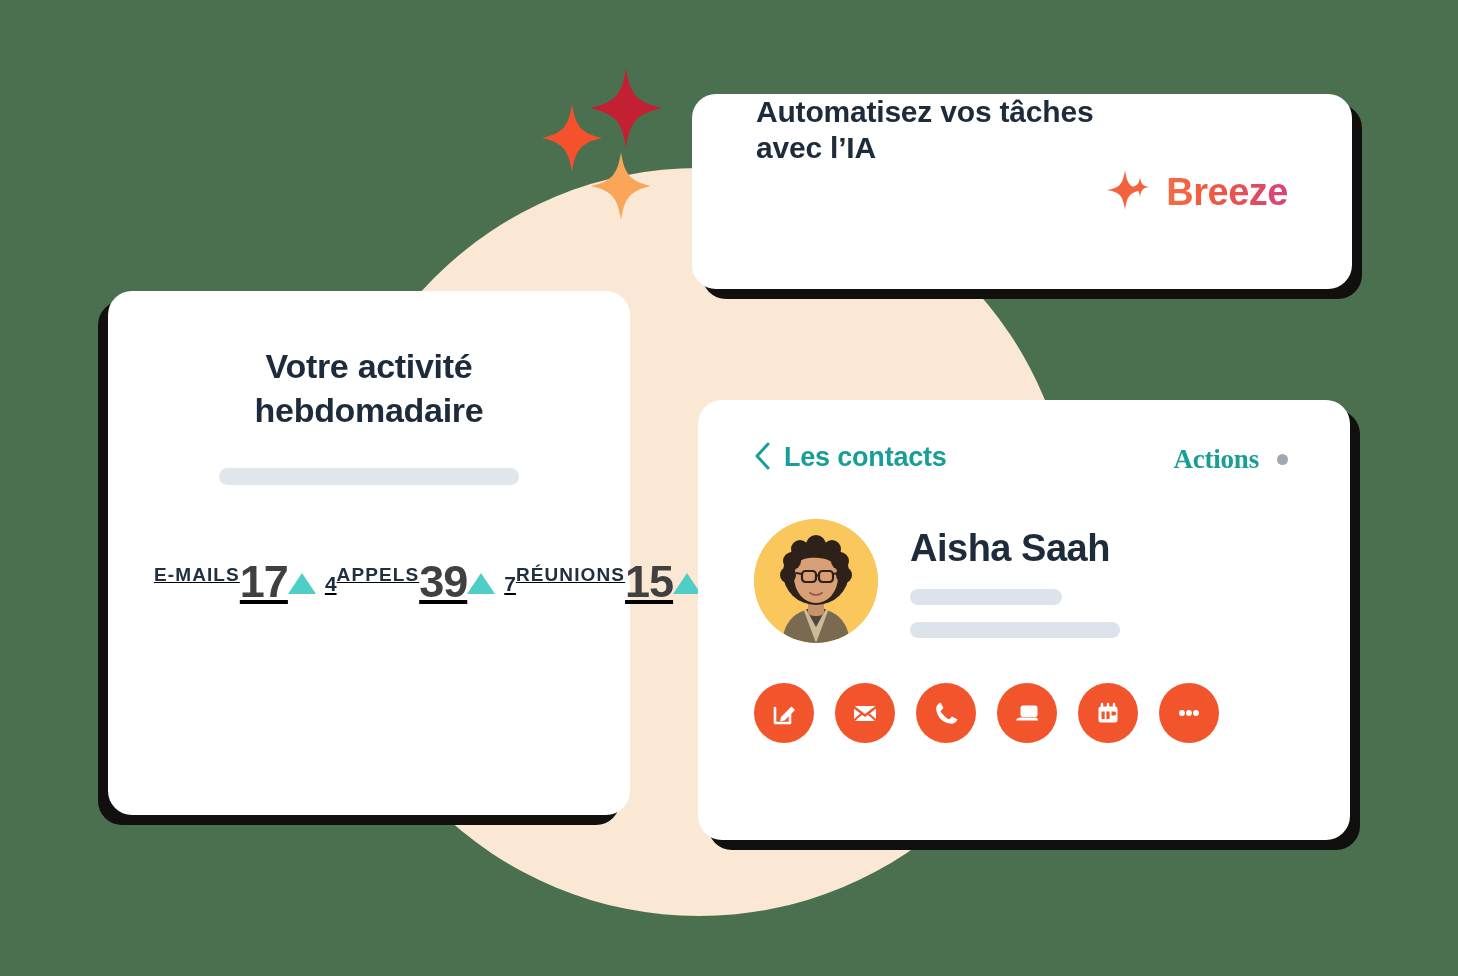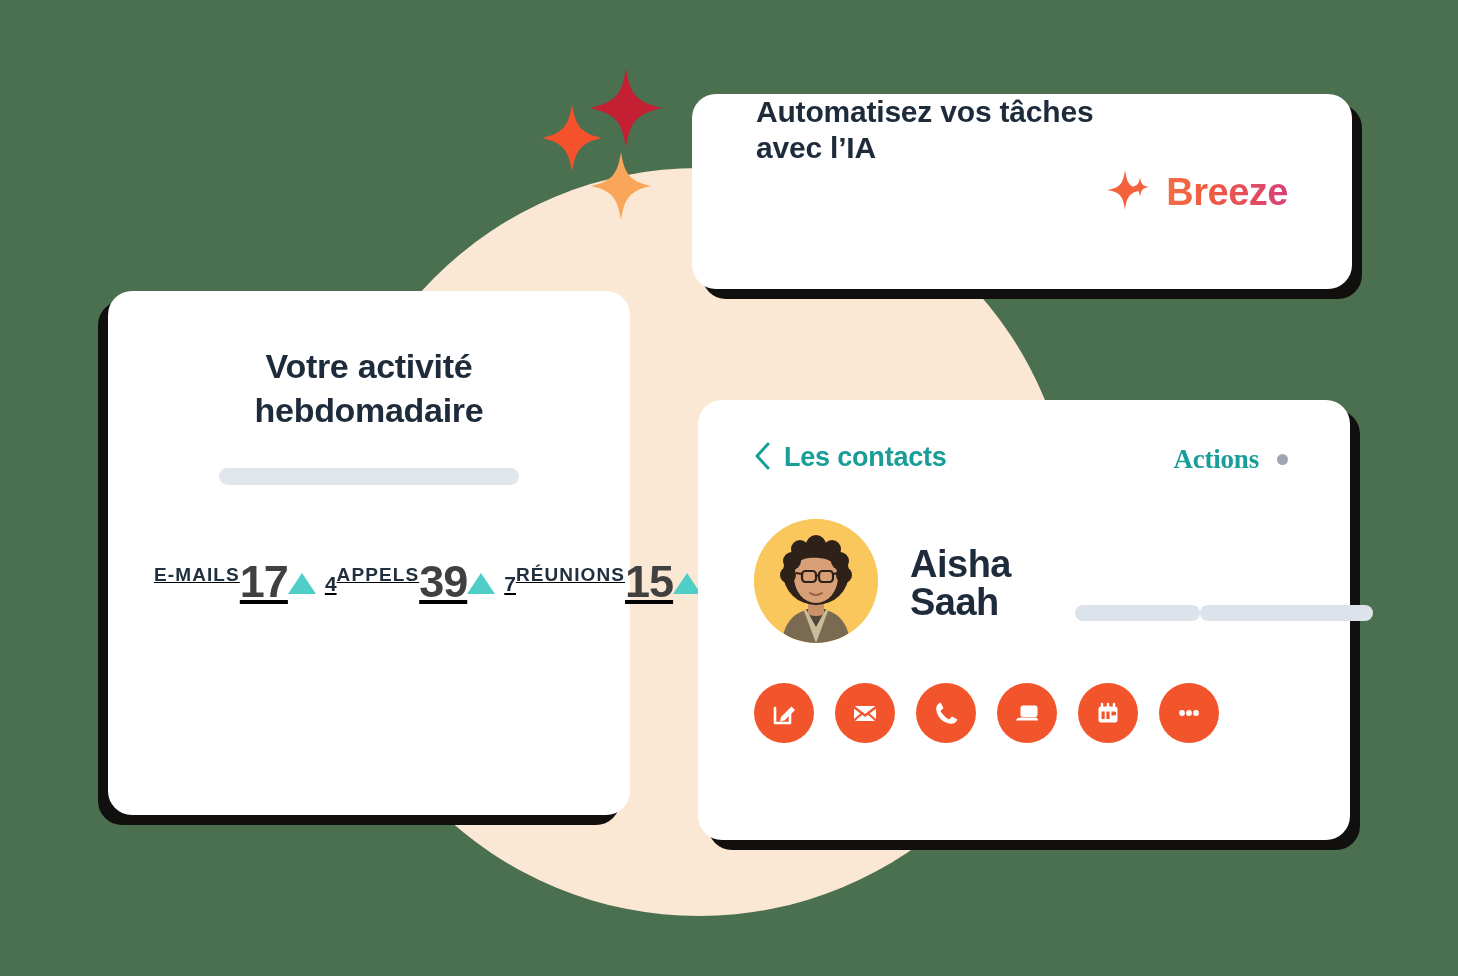--- a/index.html
+++ b/index.html
@@ -221,23 +221,22 @@
     height: 124px;
     border-radius: 50%;
     background: #F9C75C;
     position: relative;
     overflow: hidden;
     flex: none;
   }
   .avatar svg { position: absolute; left: 0; top: 0; }
   .contact-info {
     display: flex;
-    flex-direction: row;
+    flex-direction: column;
     padding-top: 4px;
-    align-items: flex-end;
   }
   .contact-name {
     font-size: 38px;
     font-weight: 700;
     color: #1D2B3A;
     letter-spacing: -0.5px;
     line-height: 1;
   }
   .info-bar {
     height: 16px;

